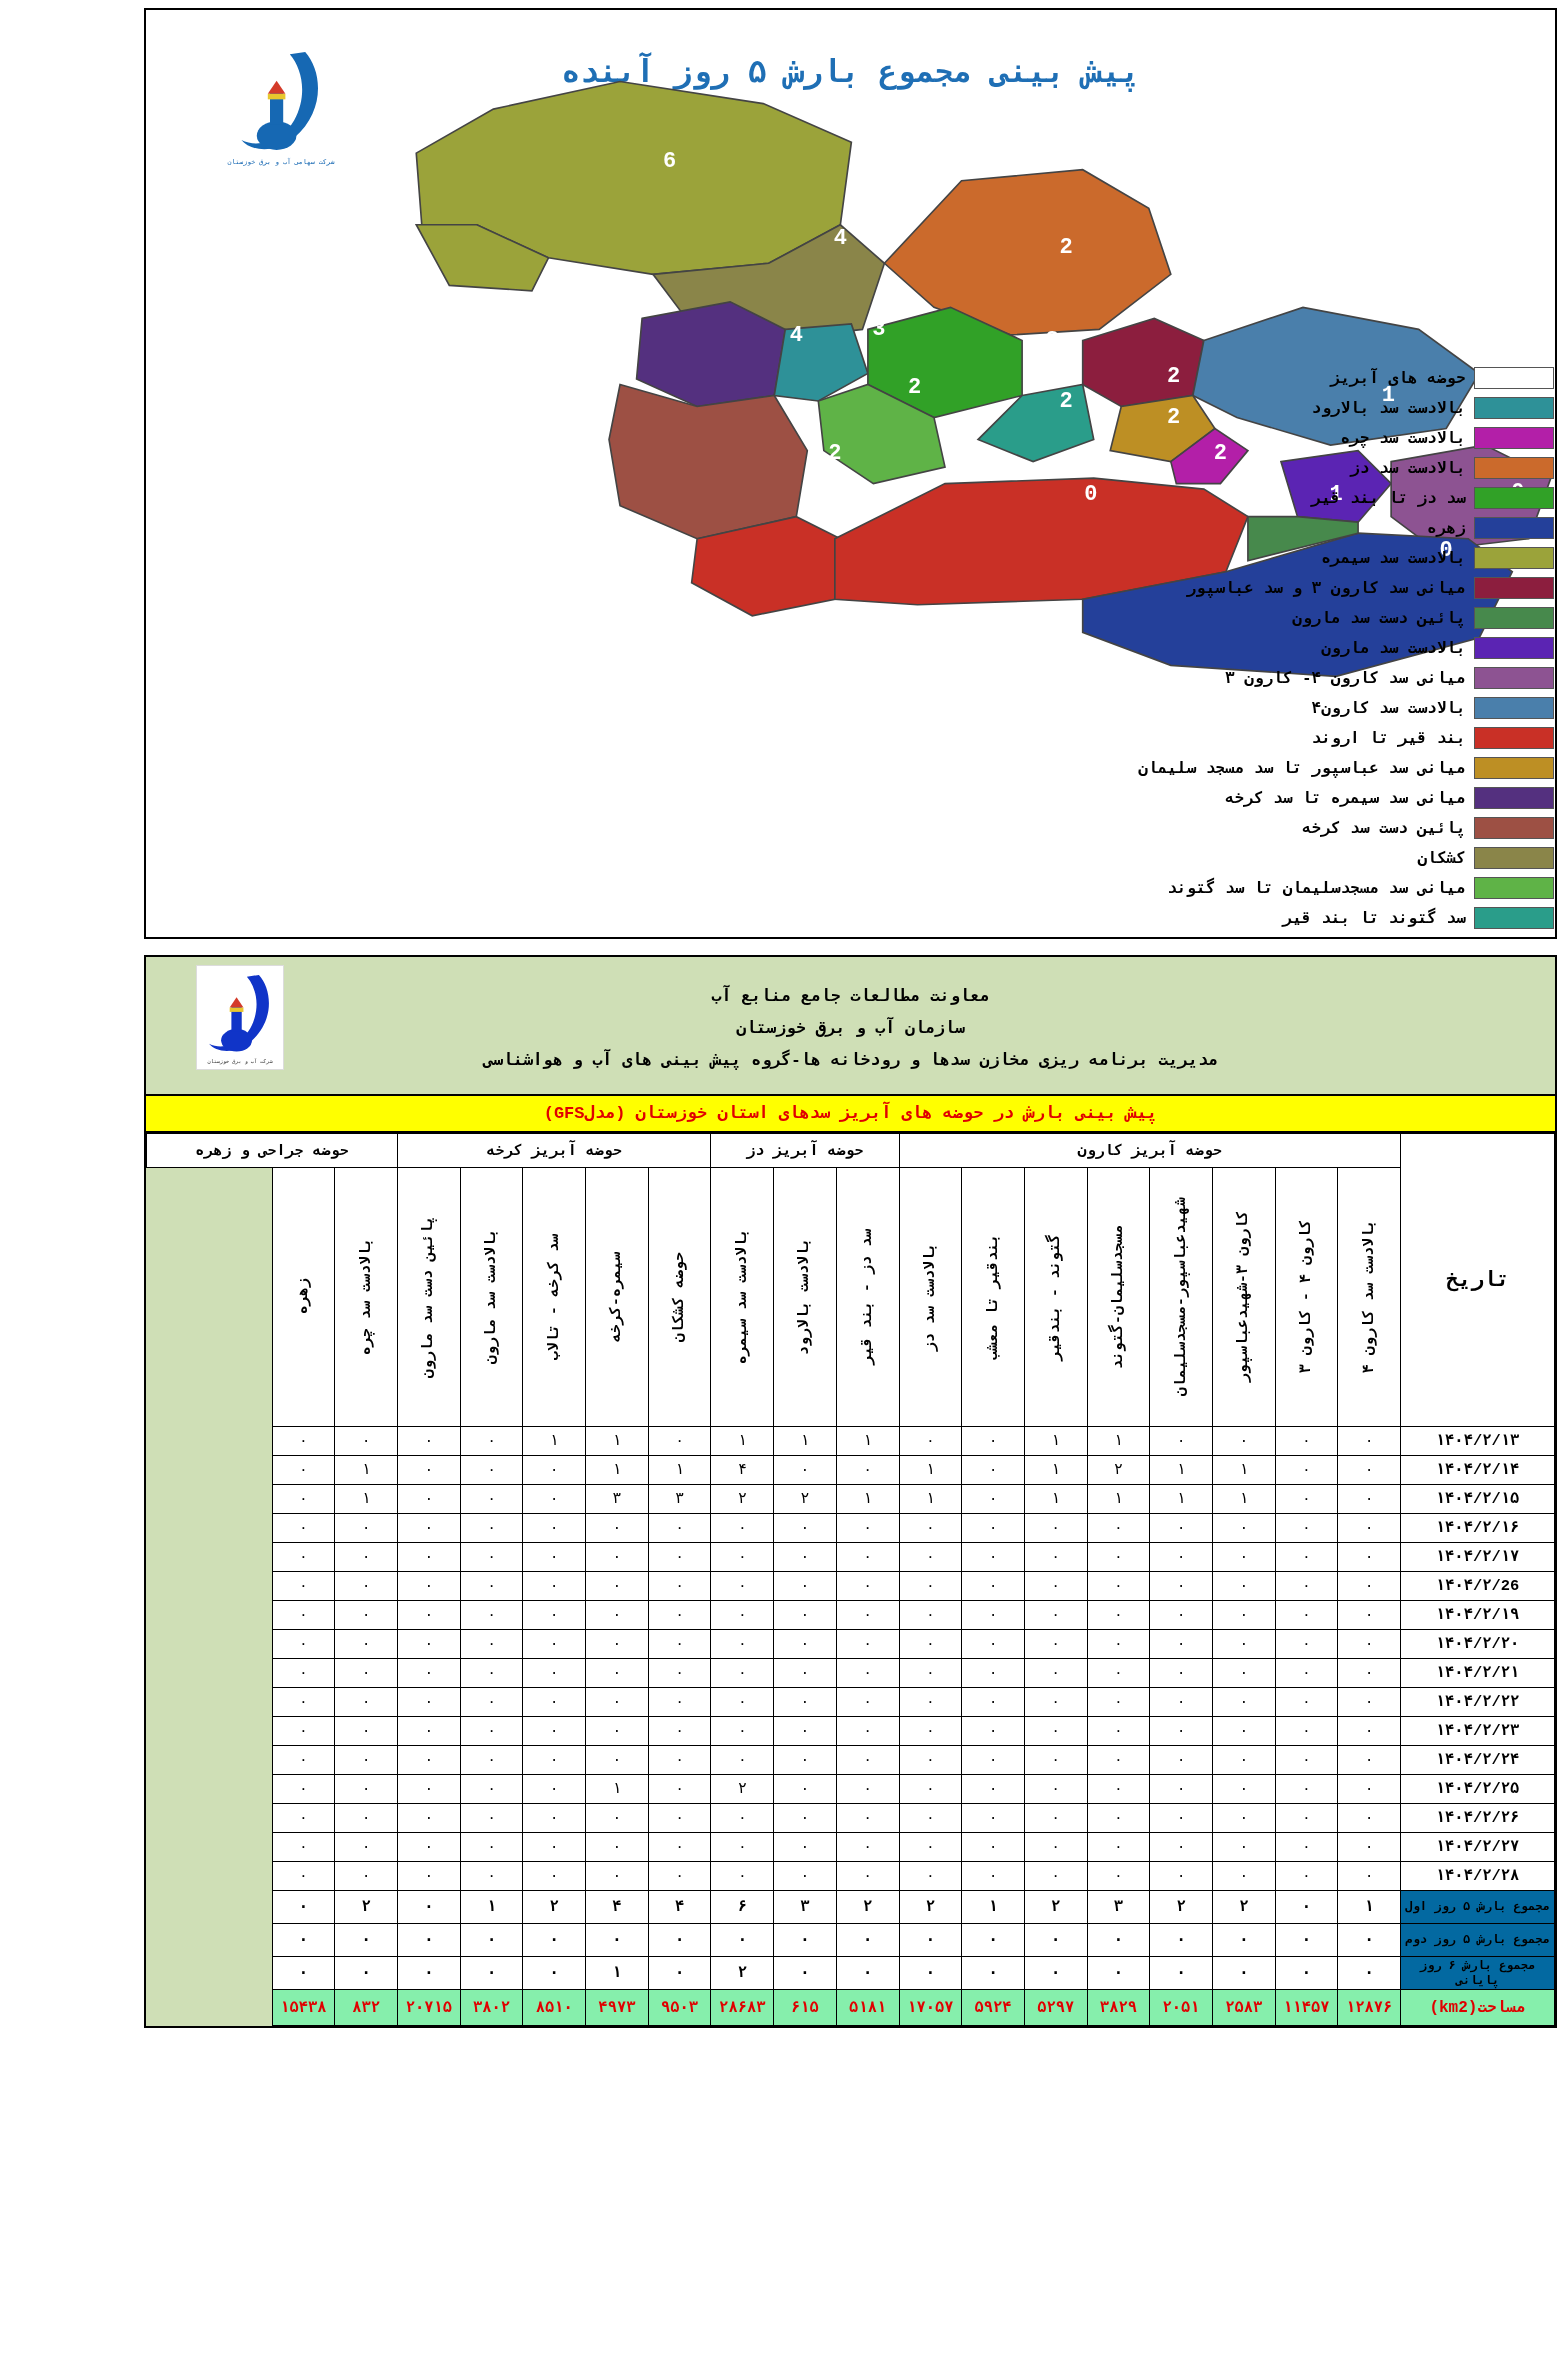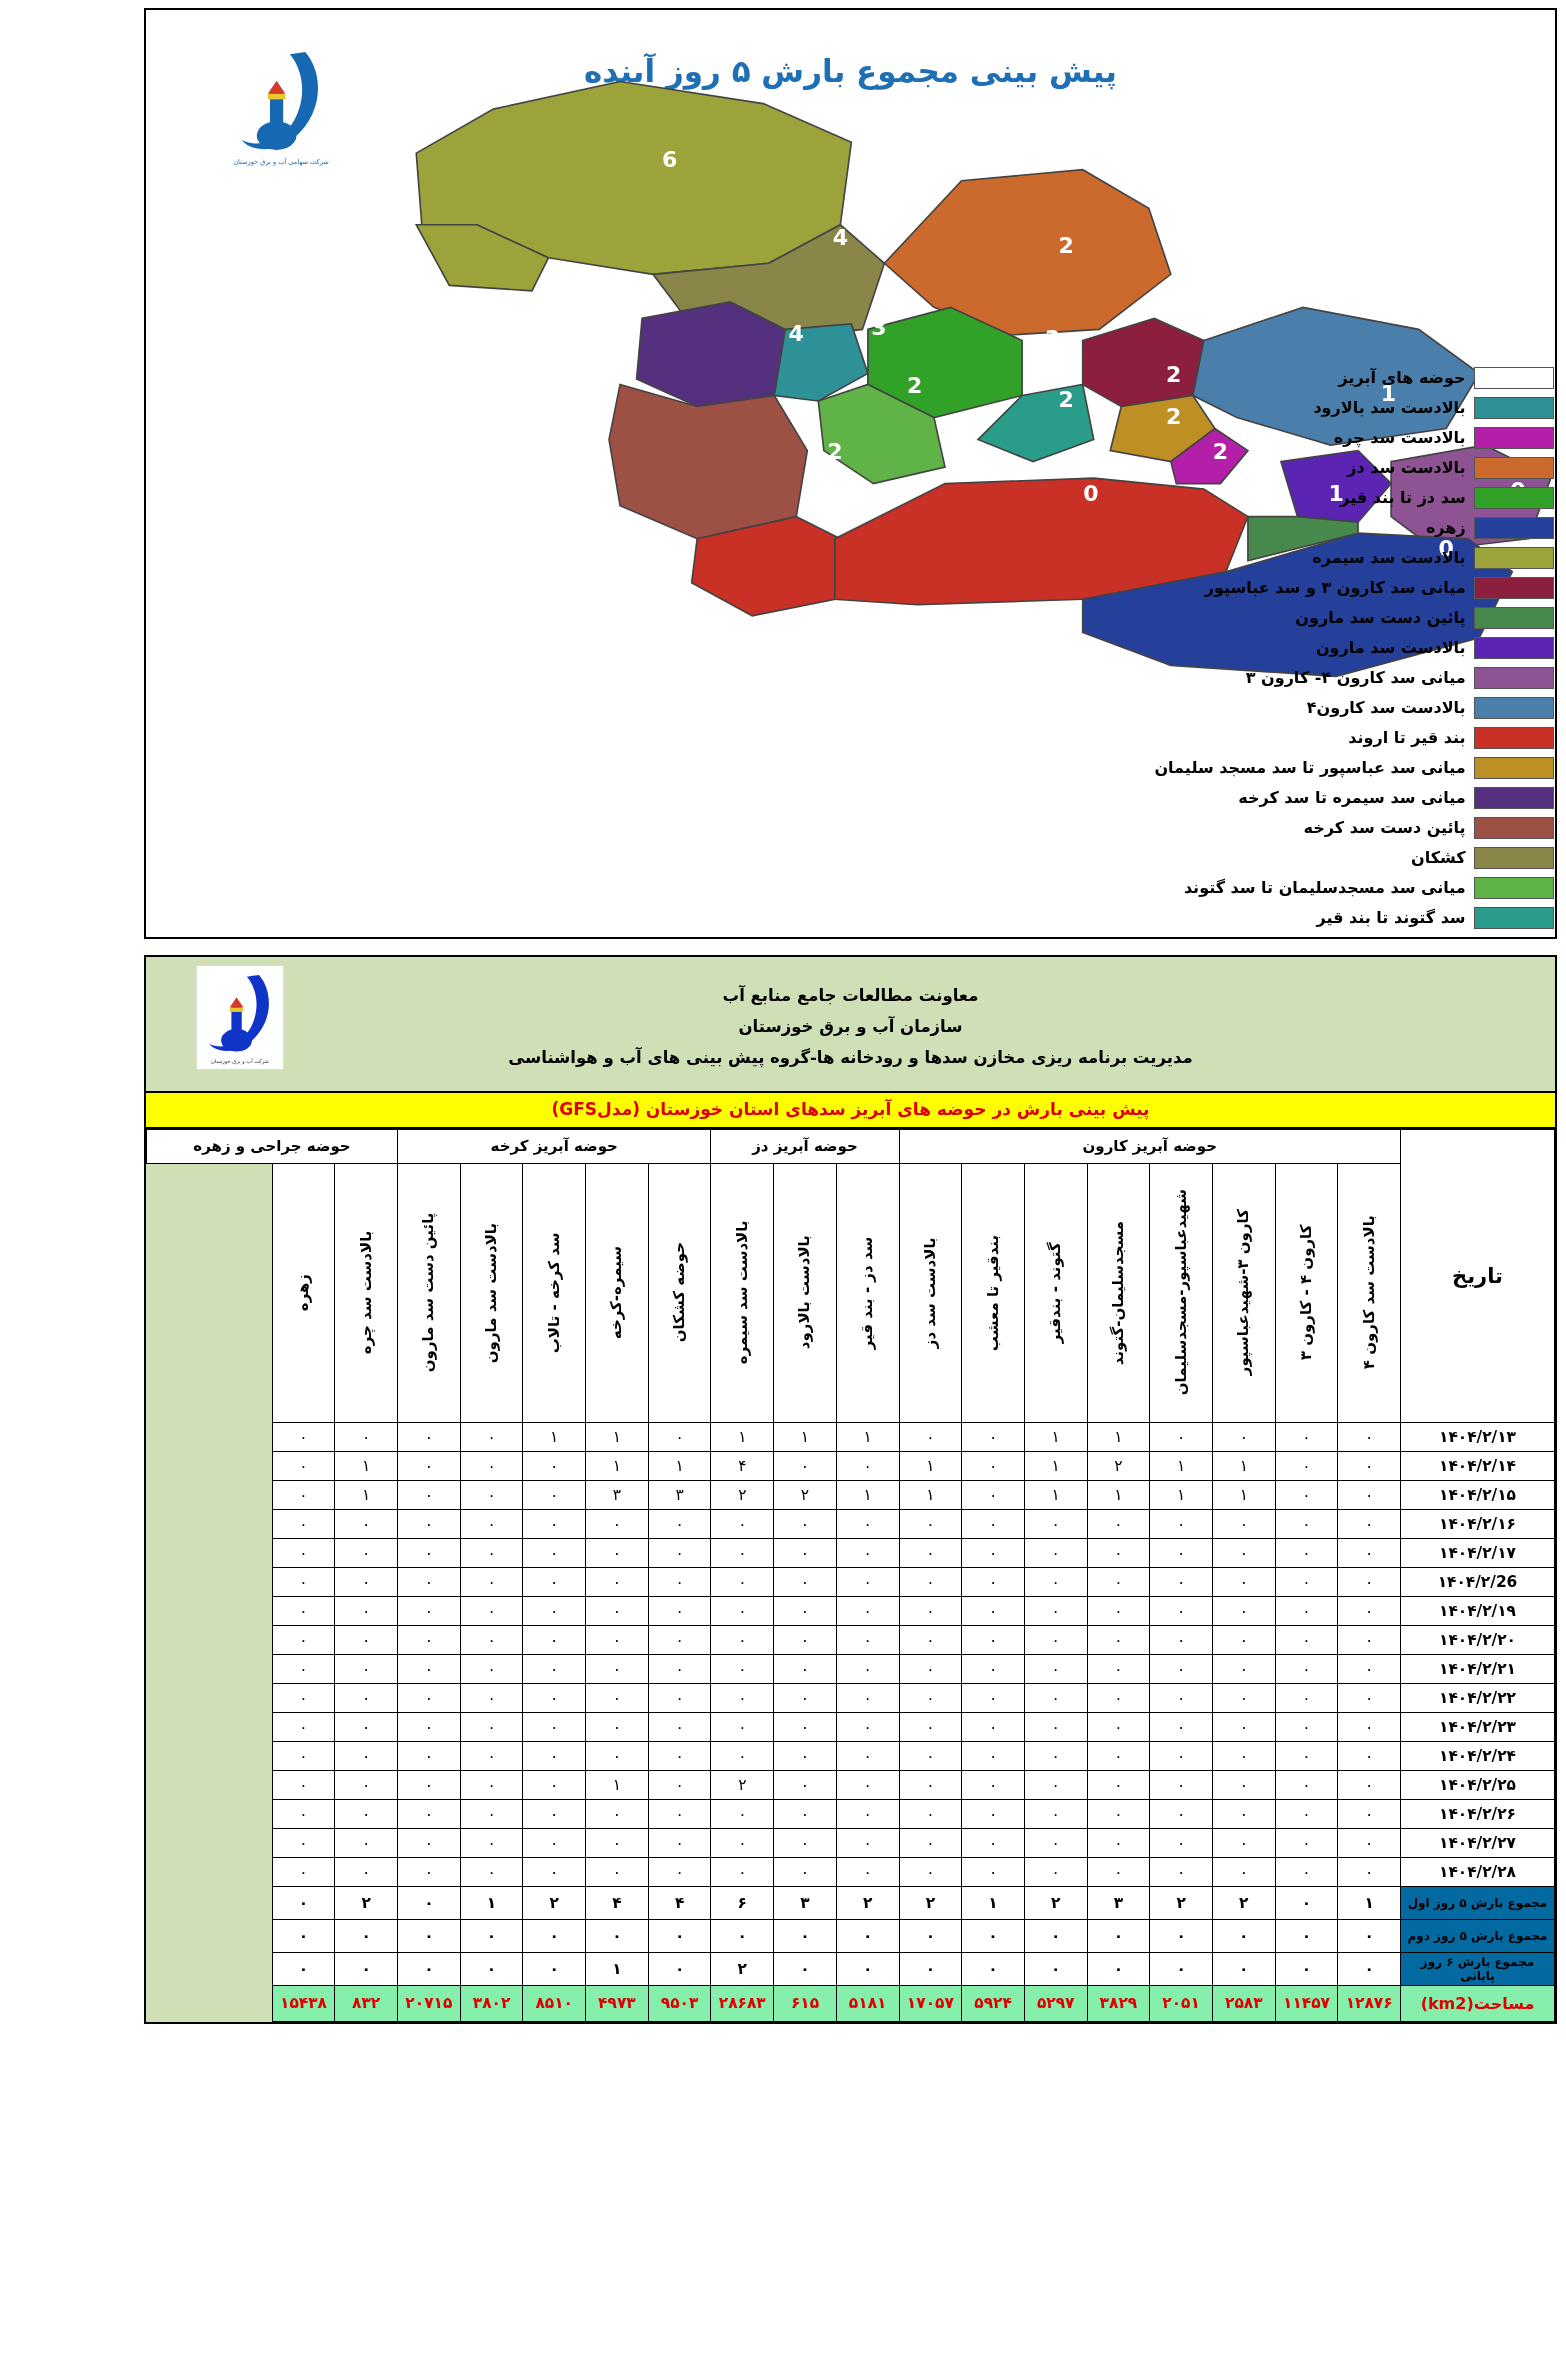--- a/index.html
+++ b/index.html
@@ -2,21 +2,21 @@
 <html lang="fa" dir="rtl" style="font-size:8.8px"><head>
 <meta charset="utf-8">
 <style>
   * { box-sizing: border-box; }
   html, body { margin:0; padding:0; }
   body {
     width: 1567px;
     background: #ffffff;
     font-family: "DejaVu Sans", "Liberation Sans", sans-serif;
   }
-  .page { width: 1433px; padding: 7.7px 10px 5.5px 10px; }
+  .page { width: 1433px; padding: 7.7px 10px 5.5px 10px; font-family: Liberation Mono, monospace; }
 
   
   .map-panel {
     position: relative;
     border: 2.8px solid #000;
     height: 931px;
     background: #fff;
     overflow: hidden;
   }
   .map-title {

